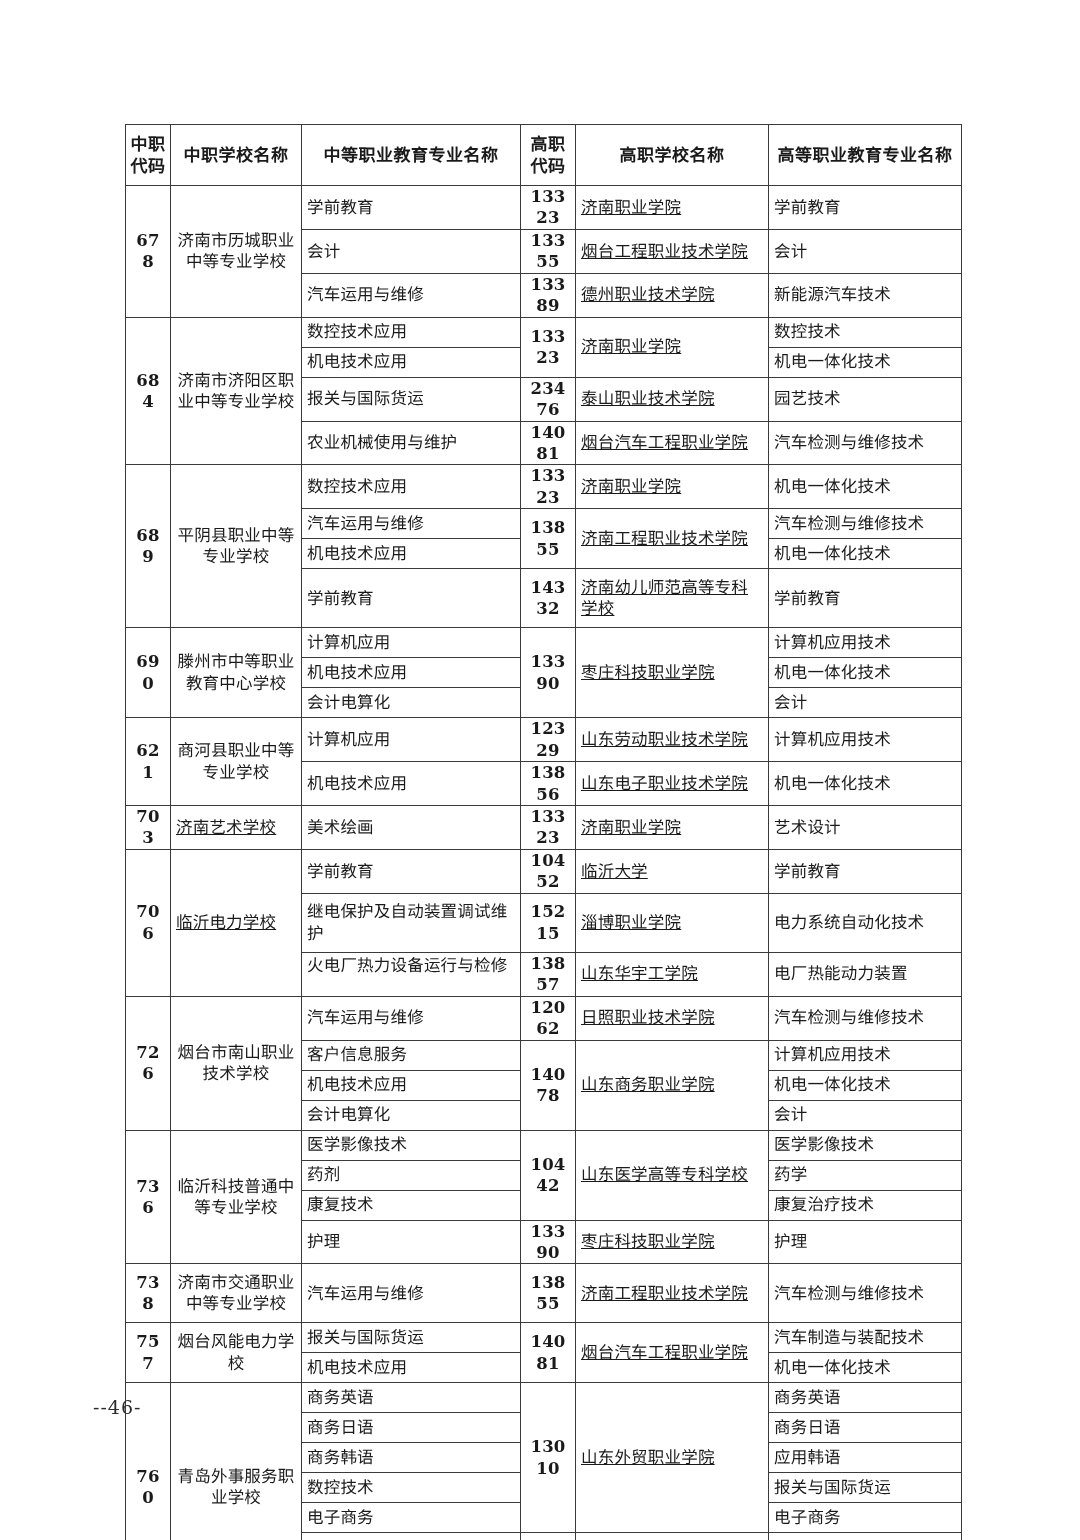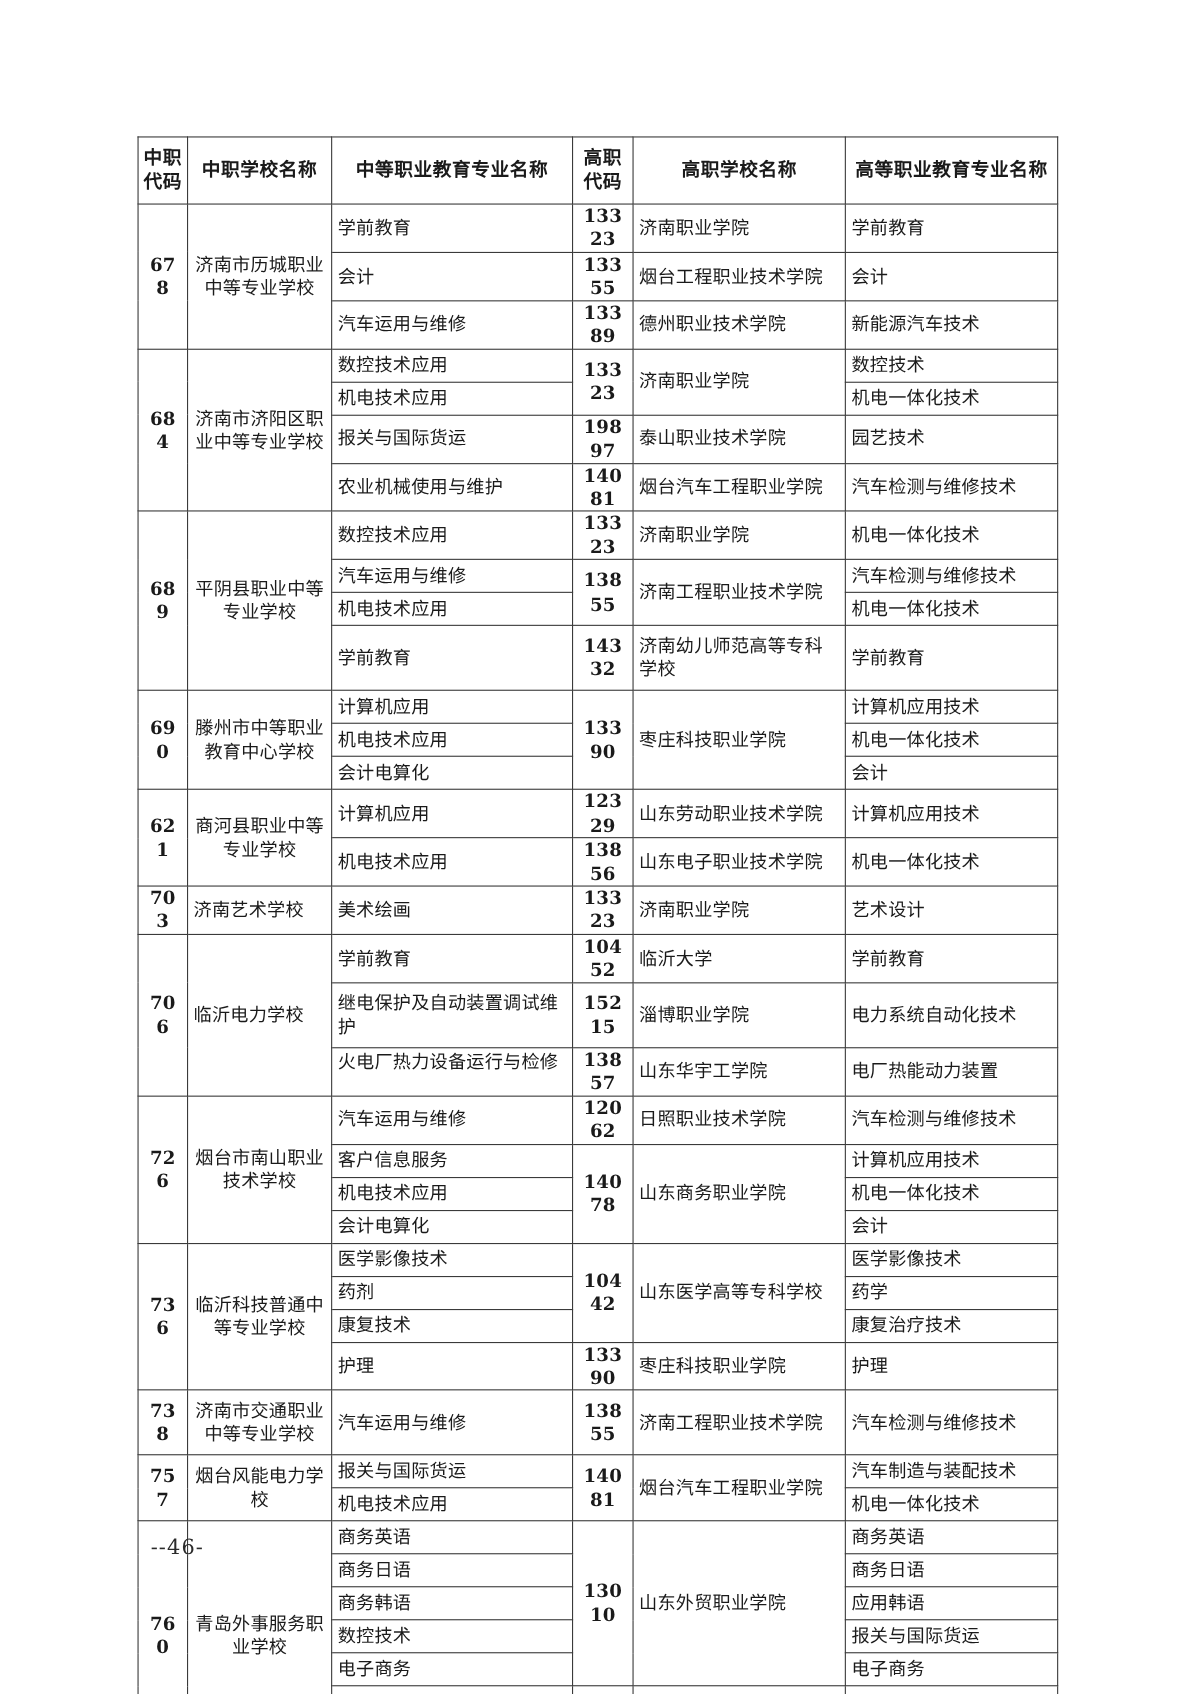--- a/index.html
+++ b/index.html
@@ -77,21 +77,21 @@
   }
 
   
   td.code {
     text-align: center;
     font-size: 16px;
     font-family: "DejaVu Serif", "Liberation Serif", serif;
     letter-spacing: 0.3px;
     font-weight: bold;
   }
-  td.school-left  { text-align: left; }
+  td.school-left  { text-align: left; text-decoration: underline; }
   td.school-ctr   { text-align: center; margin-left: 21px; }
   td.major        { text-align: left; }
 
   
   tr.body-row > td { height: 29px; }
   tr.tall2 > td    { height: 58px; }
 
   
   td.clip-cell {
     position: relative;
@@ -107,21 +107,20 @@
 
   
   .folio {
     position: absolute;
     left: 76px;
     top: 1396px;
     font-size: 19px;
     letter-spacing: 1px;
     color: #2b2b2b;
     font-family: "DejaVu Serif", "Liberation Serif", serif;
-    margin-left: 44px;
   }
 </style>
 </head>
 <body>
 
 <div class="page">
 
   <div class="table-wrap">
     <table class="spec-table">
       <colgroup>
@@ -176,21 +175,21 @@
             <td class="code" rowspan="2">13323</td>
             <td class="school-left" rowspan="2">济南职业学院</td>
             <td class="major">数控技术</td>
           </tr>
           <tr class="body-row">
             <td class="major">机电技术应用</td>
             <td class="major">机电一体化技术</td>
           </tr>
           <tr class="body-row">
             <td class="major">报关与国际货运</td>
-            <td class="code">19897</td>
+            <td class="code">23476</td>
             <td class="school-left">泰山职业技术学院</td>
             <td class="major">园艺技术</td>
           </tr>
           <tr class="body-row">
             <td class="major">农业机械使用与维护</td>
             <td class="code">14081</td>
             <td class="school-left">烟台汽车工程职业学院</td>
             <td class="major">汽车检测与维修技术</td>
           </tr>
           <tr class="body-row">

